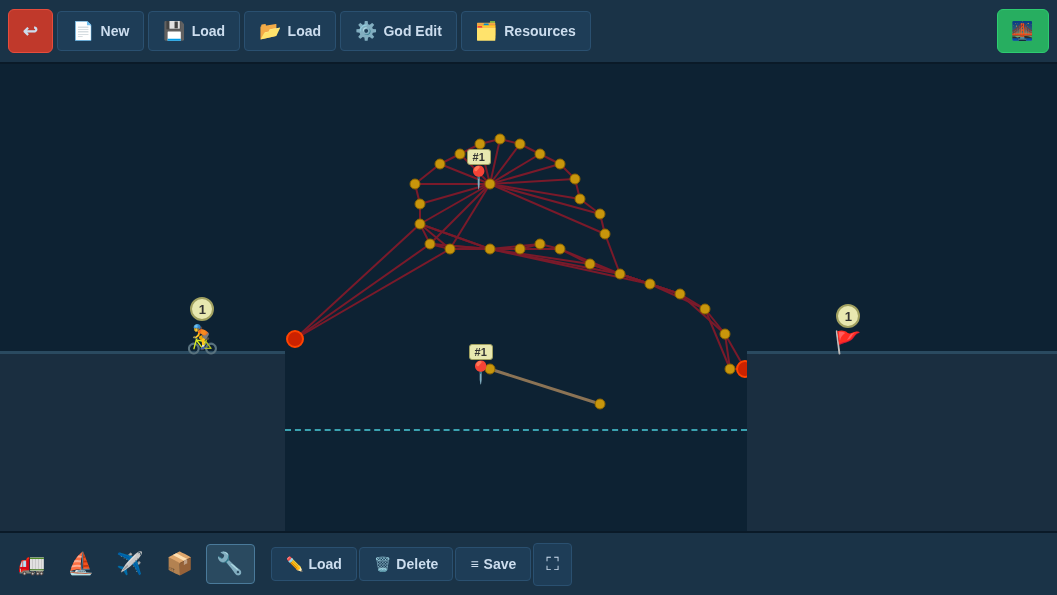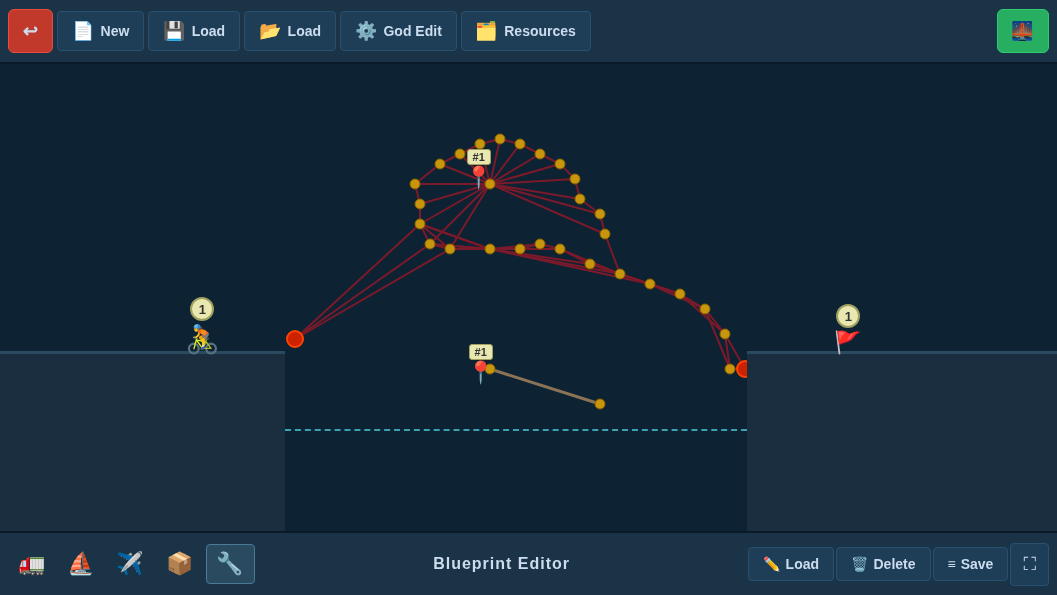--- a/index.html
+++ b/index.html
@@ -305,21 +305,20 @@
 
 <div id="bottom-toolbar">
   <div class="bottom-tools">
     <button class="bottom-tool-btn" title="Truck">🚛</button>
     <button class="bottom-tool-btn" title="Boat">⛵</button>
     <button class="bottom-tool-btn" title="Plane">✈️</button>
     <button class="bottom-tool-btn" title="Packages">📦</button>
     <button class="bottom-tool-btn active" title="Tool">🔧</button>
   </div>
 
-  <div class="blueprint-label">Blueprint Editor</div>
 
   <div class="bottom-right-tools">
     <button class="bottom-action-btn">
       <span>✏️</span>
       <span>Load</span>
     </button>
     <button class="bottom-action-btn">
       <span>🗑️</span>
       <span>Delete</span>
     </button>

